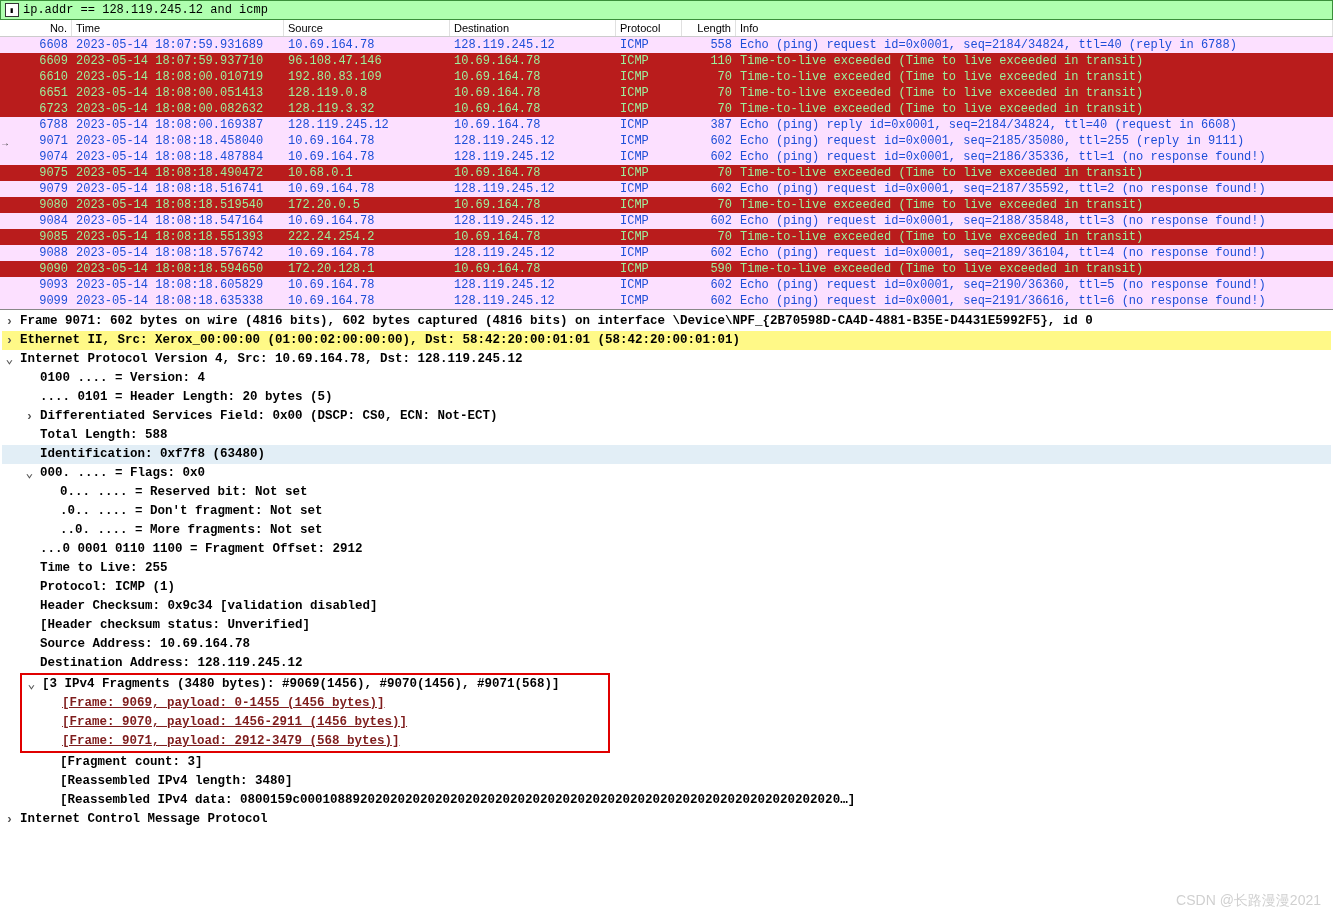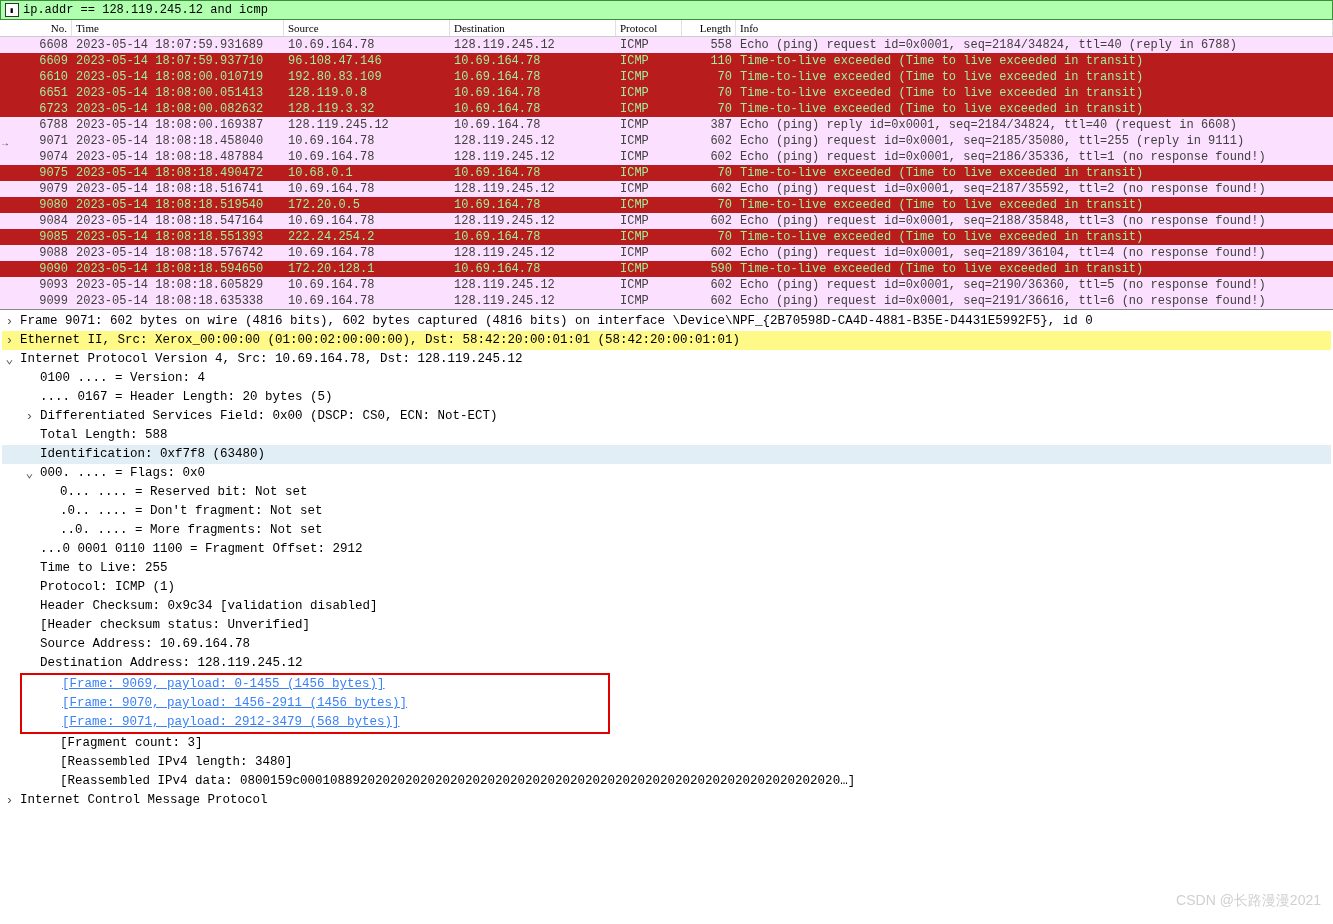--- a/index.html
+++ b/index.html
@@ -3,36 +3,36 @@
 <meta charset="utf-8">
 <style>
 * { margin:0; padding:0; box-sizing:border-box; }
 body { font-family:"Consolas","Courier New",monospace; font-size:12px; background:#fff; color:#000; width:1333px; }
 .filter-bar { background:#afffaf; border:1px solid #3a8f3a; height:20px; display:flex; align-items:center; padding-left:4px; }
 .filter-icon { width:14px; height:14px; margin-right:4px; border:1px solid #333; background:#fff; display:flex; align-items:center; justify-content:center; font-size:8px; }
 .filter-input { background:transparent; border:none; outline:none; font-family:inherit; font-size:12px; width:400px; }
 .packet-list { border-bottom:1px solid #888; max-height:395px; overflow:hidden; }
 .plist-header, .prow { display:flex; white-space:nowrap; }
 .plist-header { background:#fff; border-bottom:1px solid #ccc; }
-.plist-header > div { padding:2px 4px; border-right:1px solid #e0e0e0; font-family:Liberation Serif, serif; font-size:11px; }
+.plist-header > div { padding:2px 4px; border-right:1px solid #e0e0e0; font-family:Liberation Sans, sans-serif; font-size:11px; }
 .c-no{width:72px;text-align:right;padding-right:8px;} .c-time{width:212px;} .c-src{width:166px;} .c-dst{width:166px;} .c-proto{width:66px;} .c-len{width:54px;text-align:right;padding-right:8px;} .c-info{flex:1;}
 .prow > div { padding:1px 4px; overflow:hidden; }
-.prow.pink { background:#fce0ff; color:#404040; }
+.prow.pink { background:#fce0ff; color:#1d4ed8; }
 .prow.black { background:#b91c1c; color:#9df09d; }
 .prow.sel { position:relative;align-items:flex-end; }
 .prow.sel::before { content:"→"; position:absolute; left:2px; color:#444; font-size:10px; }
 .details { padding:2px 2px 6px 2px; font-size:12.5px; line-height:19px; }
-.drow { white-space:pre; padding-left:18px; position:relative; }
+.drow { white-space:pre; padding-left:18px; position:relative;font-weight:bold; }
 .t0{padding-left:18px}.t1{padding-left:38px}.t2{padding-left:58px}.t3{padding-left:78px}
 .tw::before { content:"›"; position:absolute; left:0; width:15px; text-align:center; color:#555; font-size:13px; }
 .tw.open::before { content:"⌄"; }
 .t1.tw::before{left:20px}
 .drow.yellow { background:#fff987; }
 .drow.blue { background:#e2eef6; }
-.drow.link { color:#3b82f6; text-decoration:underline; }
+.drow.link { color:#7f1d1d; text-decoration:underline; }
 .redbox { border:2px solid #e00000; padding:0; margin-left:18px; width:590px; }
 .redbox .drow { padding-left:20px; }
 .redbox .drow.tw::before{left:2px;}
 .redbox .drow.t3 { padding-left:40px; }
 .watermark { position:fixed; right:12px; bottom:14px; color:#d0d0d0; font-family:sans-serif; font-size:14px; }
 </style>
 </head>
 <body>
 
 <div class="filter-bar">
@@ -205,36 +205,37 @@
         <div class="c-info">Echo (ping) request  id=0x0001, seq=2191/36616, ttl=6 (no response found!)</div>
       </div>
     </div>
 </div>
 
 <div class="details">
   <div class="drow t0 tw">Frame 9071: 602 bytes on wire (4816 bits), 602 bytes captured (4816 bits) on interface \Device\NPF_{2B70598D-CA4D-4881-B35E-D4431E5992F5}, id 0</div>
   <div class="drow t0 tw yellow">Ethernet II, Src: Xerox_00:00:00 (01:00:02:00:00:00), Dst: 58:42:20:00:01:01 (58:42:20:00:01:01)</div>
   <div class="drow t0 tw open">Internet Protocol Version 4, Src: 10.69.164.78, Dst: 128.119.245.12</div>
   <div class="drow t1">0100 .... = Version: 4</div>
-  <div class="drow t1">.... 0167 = Header Length: 20 bytes (5)</div>
+  <div class="drow t1">.... 0101 = Header Length: 20 bytes (5)</div>
   <div class="drow t1 tw">Differentiated Services Field: 0x00 (DSCP: CS0, ECN: Not-ECT)</div>
   <div class="drow t1">Total Length: 588</div>
   <div class="drow t1 blue">Identification: 0xf7f8 (63480)</div>
   <div class="drow t1 tw open">000. .... = Flags: 0x0</div>
   <div class="drow t2">0... .... = Reserved bit: Not set</div>
   <div class="drow t2">.0.. .... = Don't fragment: Not set</div>
   <div class="drow t2">..0. .... = More fragments: Not set</div>
   <div class="drow t1">...0 0001 0110 1100 = Fragment Offset: 2912</div>
   <div class="drow t1">Time to Live: 255</div>
   <div class="drow t1">Protocol: ICMP (1)</div>
   <div class="drow t1">Header Checksum: 0x9c34 [validation disabled]</div>
   <div class="drow t1">[Header checksum status: Unverified]</div>
   <div class="drow t1">Source Address: 10.69.164.78</div>
   <div class="drow t1">Destination Address: 128.119.245.12</div>
   <div class="redbox">
+    <div class="drow tw open">[3 IPv4 Fragments (3480 bytes): #9069(1456), #9070(1456), #9071(568)]</div>
     <div class="drow t3 link">[Frame: 9069, payload: 0-1455 (1456 bytes)]</div>
     <div class="drow t3 link">[Frame: 9070, payload: 1456-2911 (1456 bytes)]</div>
     <div class="drow t3 link">[Frame: 9071, payload: 2912-3479 (568 bytes)]</div>
   </div>
   <div class="drow t2">[Fragment count: 3]</div>
   <div class="drow t2">[Reassembled IPv4 length: 3480]</div>
   <div class="drow t2">[Reassembled IPv4 data: 0800159c000108892020202020202020202020202020202020202020202020202020202020202020…]</div>
   <div class="drow t0 tw">Internet Control Message Protocol</div>
 </div>
 

